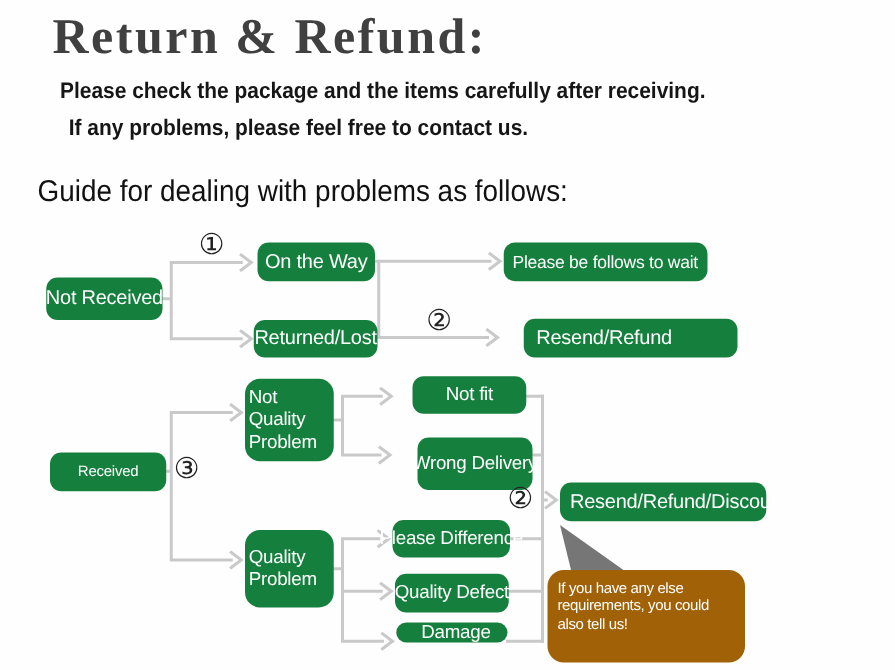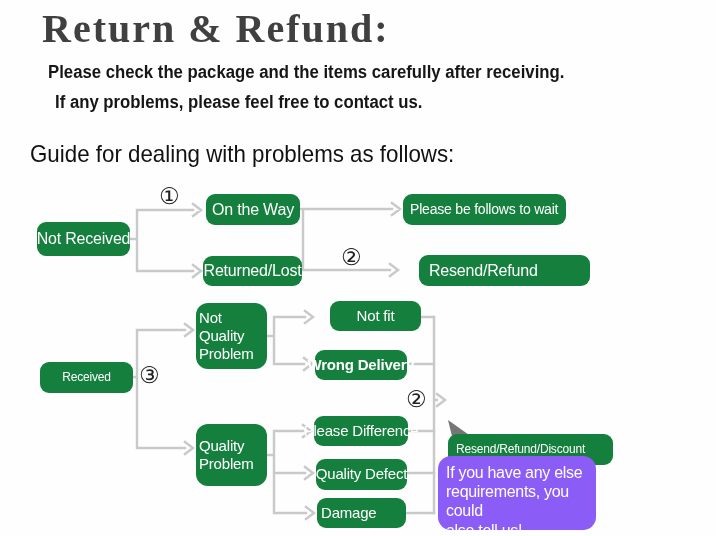--- a/index.html
+++ b/index.html
@@ -44,43 +44,43 @@
   .node.leftal{justify-content:flex-start;text-align:left;}
   
   .n0{left:37px;top:222px;width:93px;height:34px;font-size:16px;}
   .n1{left:206px;top:194px;width:94px;height:31px;font-size:16px;}
   .n2{left:403px;top:194px;width:163px;height:31px;font-size:14px;padding-left:7px;}
   .n3{left:203px;top:256px;width:99px;height:30px;font-size:16px;}
   .n4{left:400px;top:255px;width:171px;height:31px;font-size:16px;padding-left:10px;margin-left:19px;}
   .n5{left:40px;top:362px;width:93px;height:31px;font-size:12px;}
   .n6{left:196px;top:303px;width:71px;height:66px;}
   .n7{left:316px;top:301px;width:91px;height:30px;margin-left:14px;}
-  .n8{left:315px;top:350px;width:92px;height:30px;font-weight:bold;}
+  .n8{left:334px;top:350px;width:92px;height:42px;}
   .n9{left:196px;top:424px;width:71px;height:62px;}
   .n10{left:314px;top:416px;width:94px;height:30px;}
   .n11{left:316px;top:459px;width:91px;height:31px;}
-  .n12{left:317px;top:498px;width:89px;height:30px;padding-left:4px;}
-  .n13{left:448px;top:386px;width:165px;height:31px;font-size:12px;padding-left:8px;margin-top:48px;}
+  .n12{left:317px;top:498px;width:89px;height:16px;padding-left:20px;}
+  .n13{left:448px;top:386px;width:165px;height:31px;font-size:16px;padding-left:8px;}
   .marker{
     position:absolute;
     font-family:"DejaVu Sans", sans-serif;
     font-size:23px;
     line-height:1;
     color:#222;
   }
   .m0{left:159px;top:185px;}
   .m1{left:341px;top:246px;}
   .m2{left:139px;top:364px;}
   .m3{left:406px;top:388px;}
   #bubble{
     left:438px;top:456px;width:158px;height:74px;
-    background:#8b5cf6;
+    background:#a16207;
     color:#fff;
     border-radius:13px;
-    font-size:16px;
+    font-size:12px;
     line-height:1.2;
     padding:7px 4px 0 8px;
     box-sizing:border-box;
     white-space:pre-line;
     letter-spacing:-0.3px;
   }
 </style>
 </head>
 <body>
 

